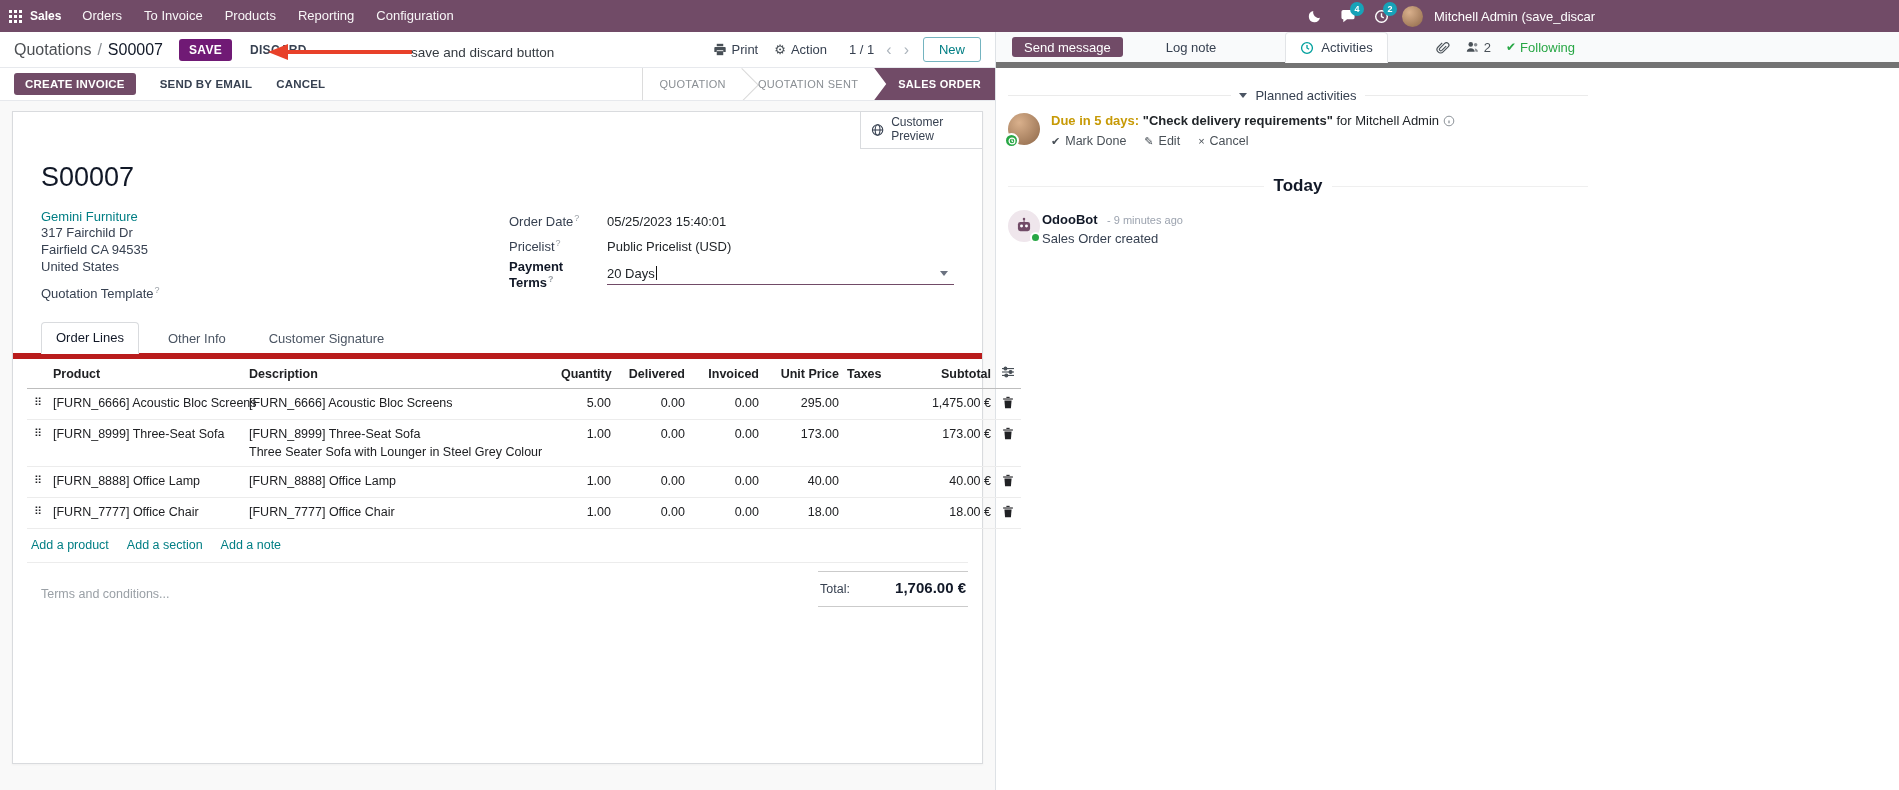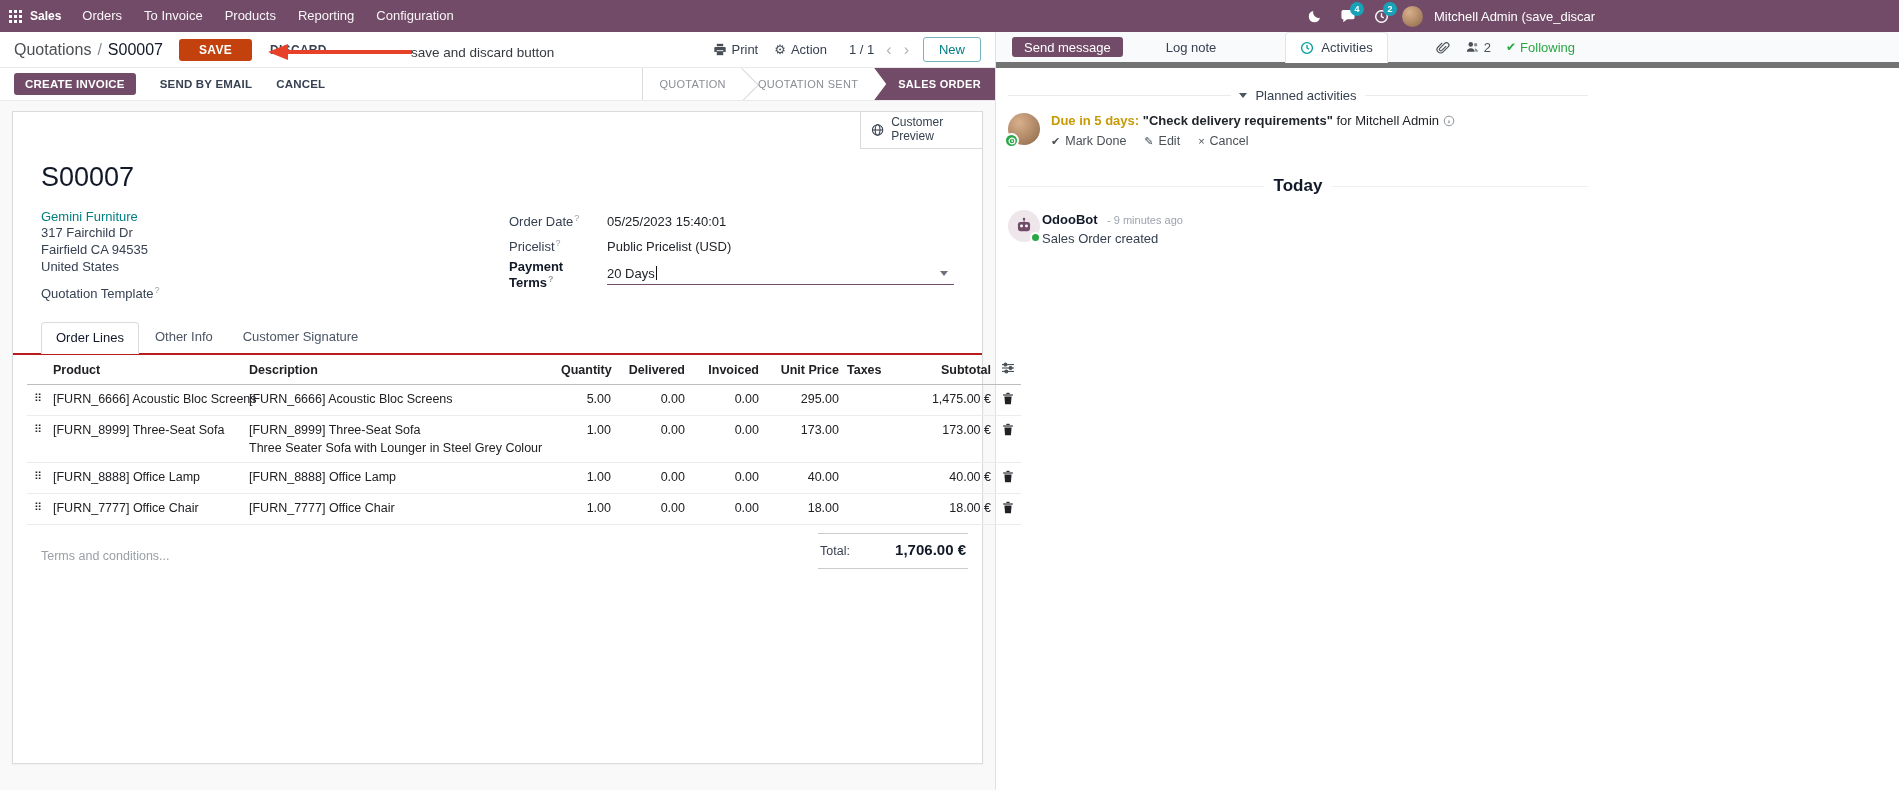--- a/index.html
+++ b/index.html
@@ -22,21 +22,21 @@
   .main-wrap { display:flex; height:758px; }
   .main { width:995px; flex-shrink:0; display:flex; flex-direction:column; background:#fff; }
   .chatter { flex:1; border-left:1px solid #dee2e6; background:#fff; display:flex; flex-direction:column; }
 
   
   .control-panel { height:36px; display:flex; align-items:center; padding:0 14px; background:#fff; border-bottom:1px solid #e7e9ed; }
   .breadcrumb { font-size:16px; display:flex; align-items:baseline; gap:6px; white-space:nowrap; }
   .bc-parent { color:#4c4f53; cursor:pointer; }
   .bc-sep { color:#8a8f94; }
   .bc-current { color:#111827; }
-  .btn-save { background:#c2410c; color:#fff; font-size:12px; font-weight:700; padding:4px 20px; border-radius:3px; margin-left:16px; letter-spacing:.3px; border:none; cursor:pointer; }
+  .btn-save { background:#701a75; color:#fff; font-size:12px; font-weight:700; padding:4px 10px; border-radius:3px; margin-left:16px; letter-spacing:.3px; border:none; cursor:pointer; }
   .btn-discard { color:#374151; font-size:12px; font-weight:700; margin-left:18px; letter-spacing:.3px; background:none; border:none; cursor:pointer; }
   .cp-right { margin-left:auto; display:flex; align-items:center; font-size:13px; color:#374151; }
   .cp-action { display:flex; align-items:center; gap:5px; cursor:pointer; margin-left:16px; }
   .gear-glyph { font-size:13px; color:#495057; }
   .pager { margin-left:22px; color:#374151; }
   .pager-chevron { color:#adb5bd; font-size:16px; margin-left:12px; cursor:pointer; line-height:1; }
   .btn-new { border:1px solid #74b4c0; color:#017e84; background:#fff; font-size:13px; padding:4px 15px; border-radius:3px; margin-left:14px; cursor:pointer; }
 
   
   .statusbar { height:33px; display:flex; align-items:stretch; border-bottom:1px solid #e7e9ed; background:#fff; padding-left:14px; }
@@ -64,21 +64,21 @@
   .qtemplate { margin-top:9px; }
   .rfield { display:flex; align-items:center; min-height:25px; }
   .rlabel { width:98px; color:#374151; }
   .rlabel.bold { font-weight:700; color:#111827; }
   .rvalue { color:#212529; }
   .pt-field { width:347px; border-bottom:1px solid #714B67; display:flex; align-items:center; position:relative; padding:1px 2px 3px 0; cursor:text; }
   .text-cursor { display:inline-block; width:1px; height:14px; background:#111; margin-left:1px; }
   .caret-down { width:0; height:0; border-left:4px solid transparent; border-right:4px solid transparent; border-top:5px solid #6b7280; margin-left:auto; margin-right:4px; }
 
   
-  .tabs { display:flex; gap:2px; padding-left:28px; margin-top:20px; border-bottom:2px solid #b91c1c; }
+  .tabs { display:flex; gap:15px; padding-left:28px; margin-top:20px; border-bottom:6px solid #b91c1c; align-items:flex-end; }
   .tab { font-size:13px; color:#4b5563; padding:7px 14px 8px; position:relative; top:1px; cursor:pointer; white-space:nowrap; }
   .tab.active { background:#fff; border:1px solid #d9dbde; border-bottom:1px solid #fff; border-radius:4px 4px 0 0; color:#111827; }
 
   
   .lines-table { width:calc(100% - 28px); margin:0 14px; border-collapse:collapse; font-size:12.5px; table-layout:fixed; }
   .lines-table thead th { font-weight:700; color:#202124; text-align:left; padding:7px 4px; border-bottom:1px solid #bdbdbd; white-space:nowrap; }
   .lines-table th.num, .lines-table td.num { text-align:right; }
   .lines-table tbody td { padding:7px 4px; border-bottom:1px solid #ececec; color:#202124; vertical-align:top; white-space:nowrap; }
   .handle { color:#c2c2c2; font-size:11px; cursor:grab; text-align:center; }
   .desc2 { margin-top:4px; }
@@ -389,20 +389,25 @@
                 <td class="num">18.00 €</td>
                 <td class="trash-cell"><svg width="12" height="13" viewBox="0 0 14 16" fill="currentColor">
                       <path d="M1 3h12v1.4H1z"></path>
                       <path d="M5 1h4v1.4H5z"></path>
                       <path d="M2.6 5.4h8.8L10.6 15H3.4z"></path>
                     </svg></td>
               </tr>
             </tbody>
           </table>
 
+          <div class="add-links">
+            <a class="link-teal">Add a product</a>
+            <a class="link-teal">Add a section</a>
+            <a class="link-teal">Add a note</a>
+          </div>
 
           <div class="sheet-footer">
             <div class="terms">Terms and conditions...</div>
             <div class="totals">
               <span class="total-label">Total:</span>
               <span class="total-value">1,706.00 €</span>
             </div>
           </div>
 
         </div>

